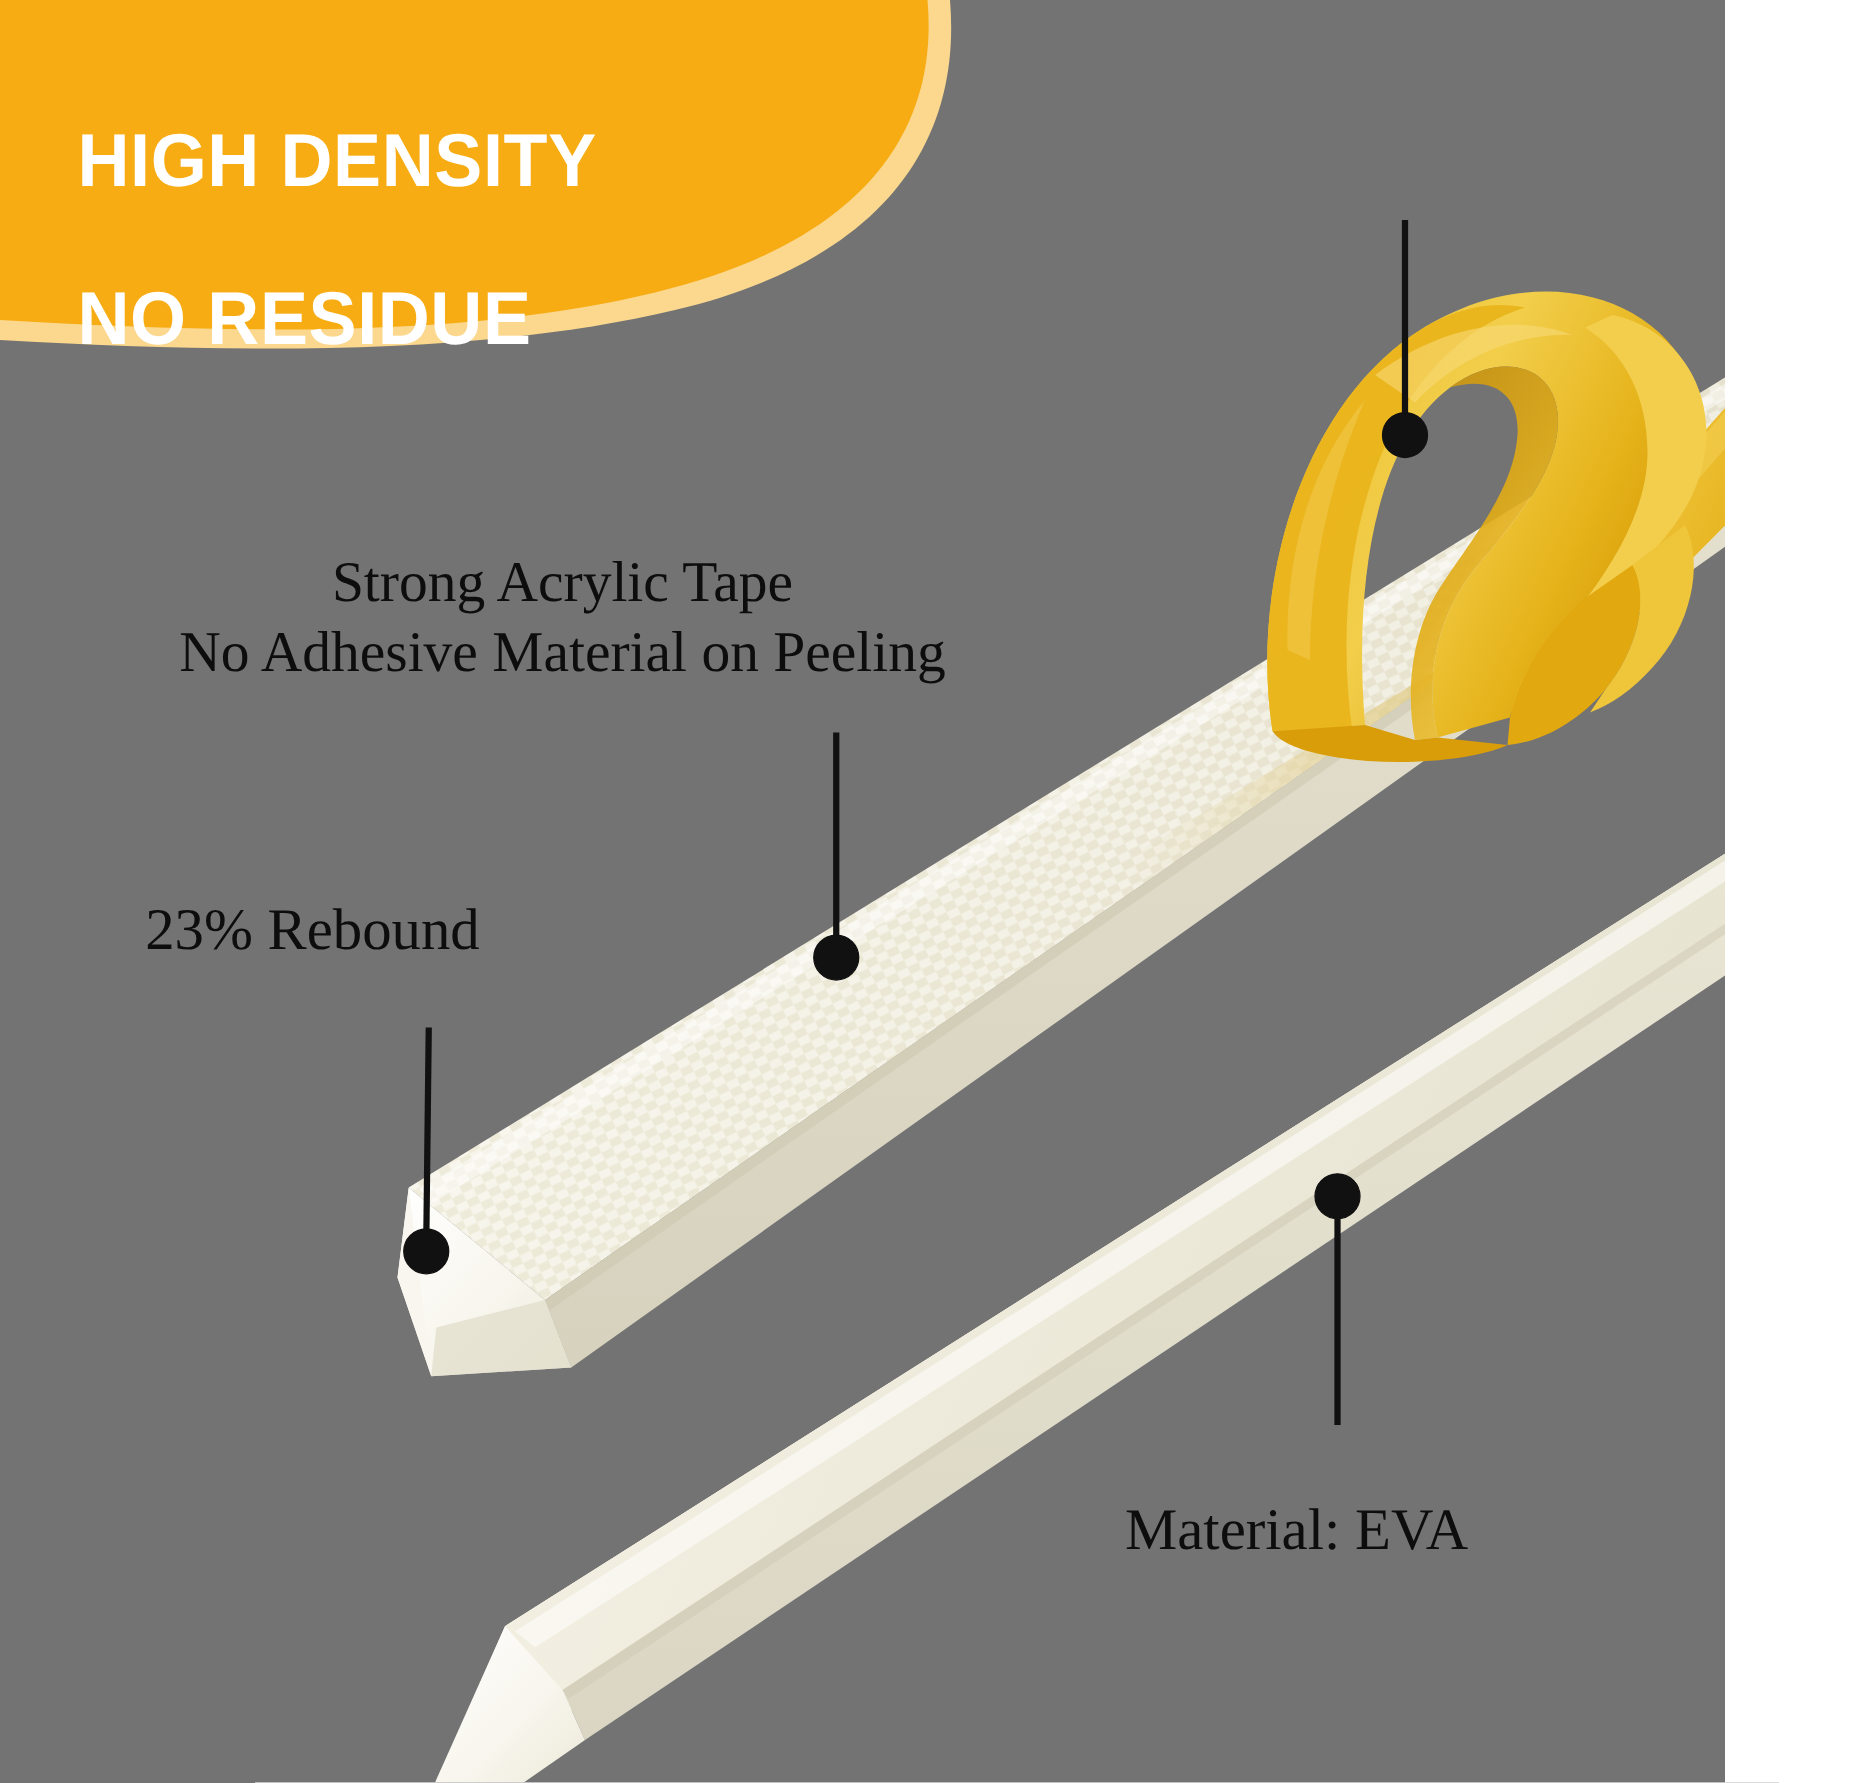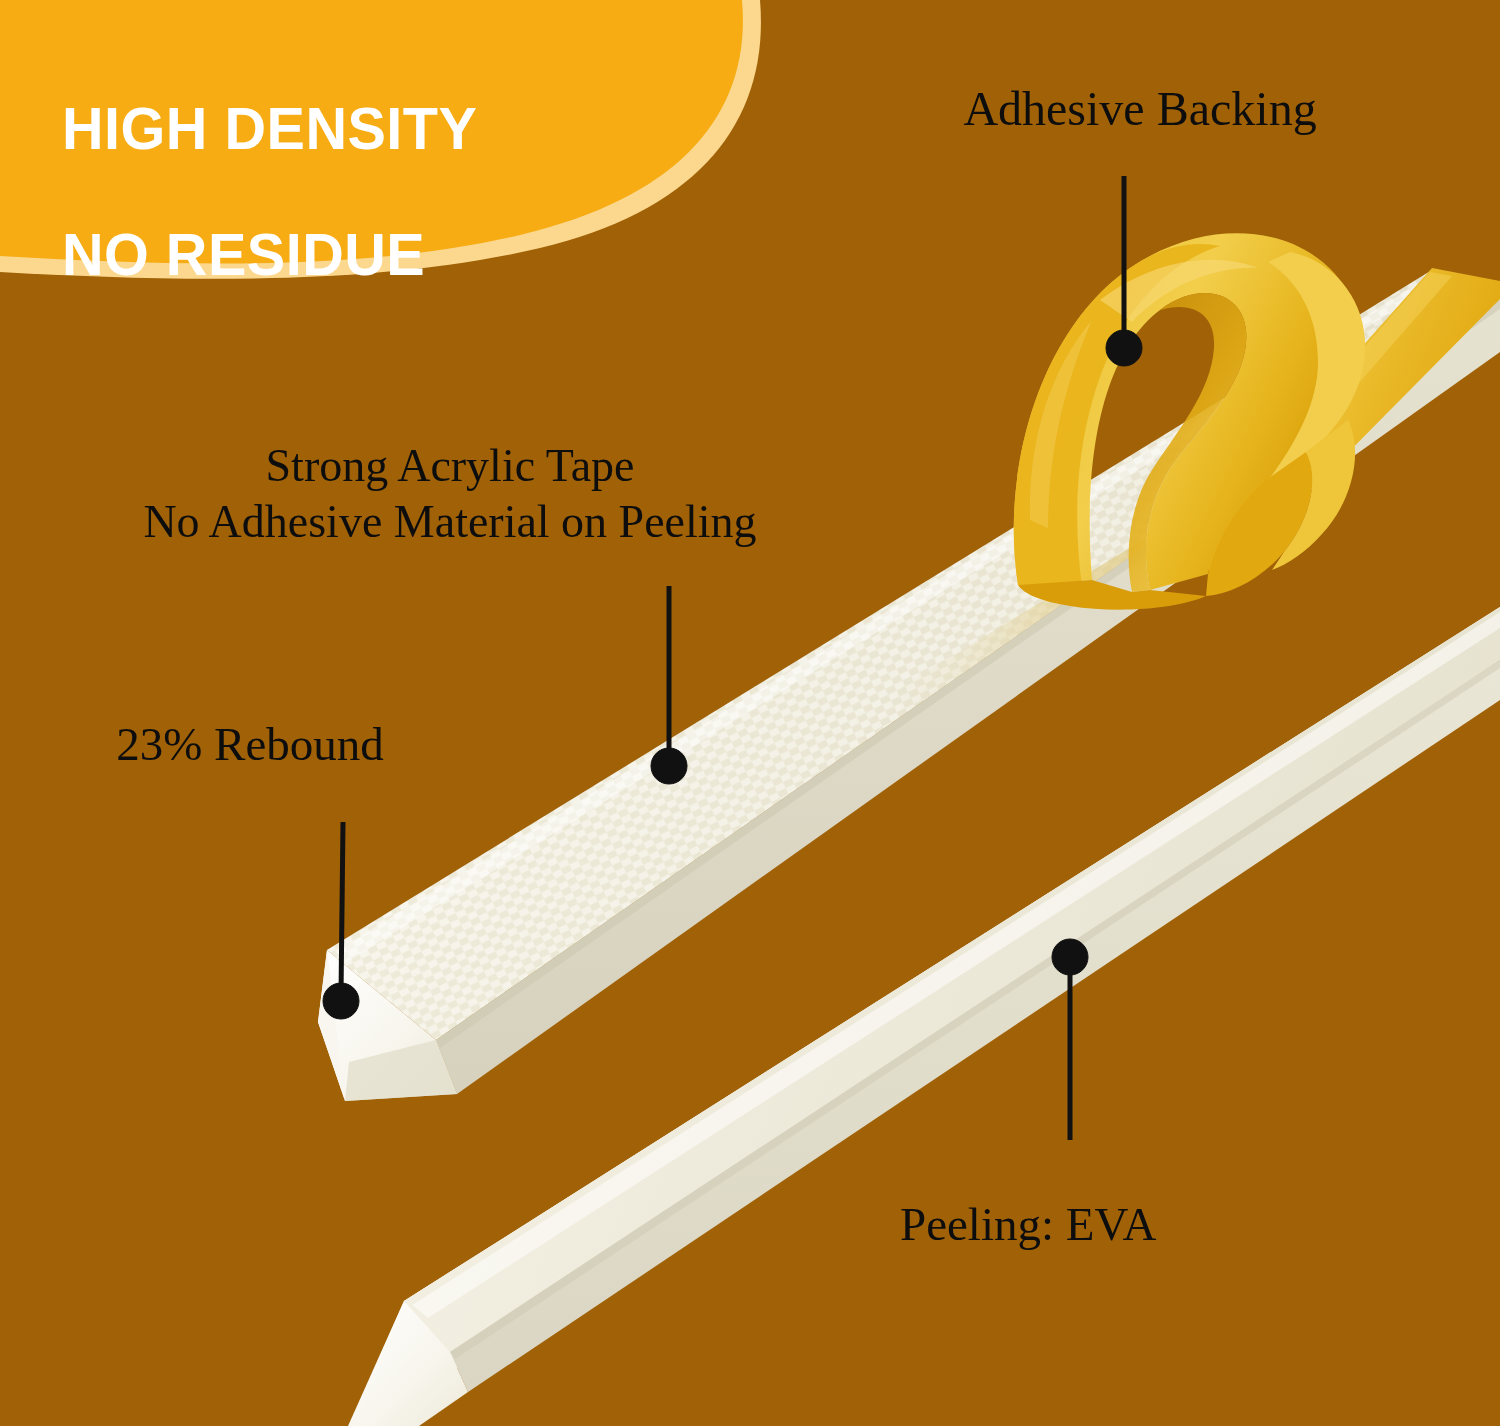--- a/index.html
+++ b/index.html
@@ -5,23 +5,23 @@
   html, body {
     margin: 0;
     padding: 0;
     background: #ffffff;
   }
   body {
     font-family: "Liberation Serif", serif;
   }
   #infographic {
     position: relative;
-    width: 1500px;
+    width: 1380px;
     height: 1426px;
-    background: #a16207;
+    background: #737373;
     overflow: hidden;
   }
 
   
   .banner-svg {
     position: absolute;
     left: 0;
     top: 0;
     width: 800px;
     height: 300px;
@@ -305,22 +305,21 @@
 
     <path d="M 0,0 L 742,0
              C 752,112 682,196 524,234
              C 368,272 176,266 0,256 Z" fill="#F7AC14"></path>
   </svg>
   <div class="banner-text">
     <span class="banner-line">HIGH DENSITY</span>
     <span class="banner-line">NO RESIDUE</span>
   </div>
 
-  <div class="callout adhesive-backing">Adhesive Backing</div>
 
   <div class="callout acrylic-tape">Strong Acrylic Tape
 No Adhesive Material on Peeling</div>
 
   <div class="callout rebound">23% Rebound</div>
 
-  <div class="callout material">Peeling: EVA</div>
+  <div class="callout material">Material: EVA</div>
 
 </div>
 
 </body></html>

